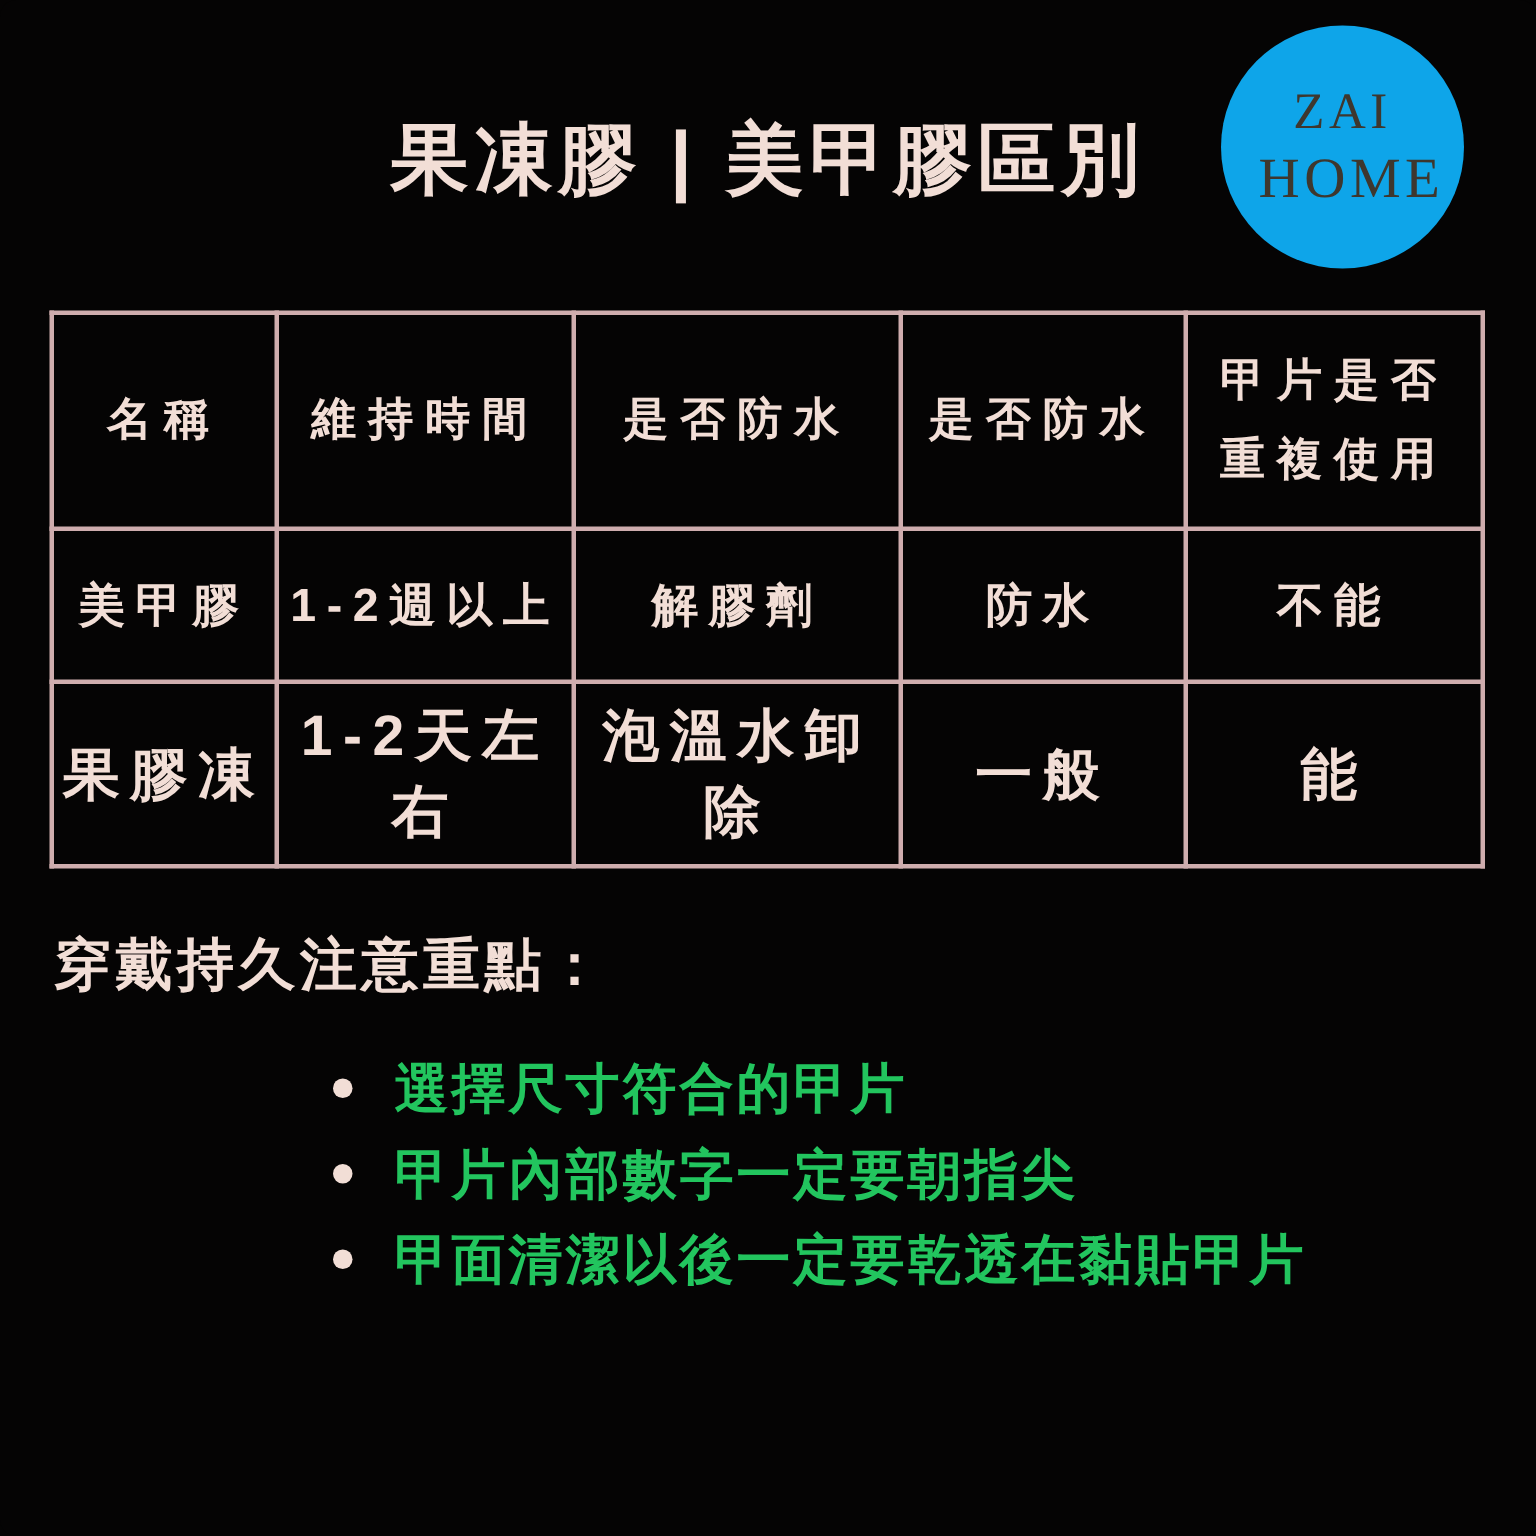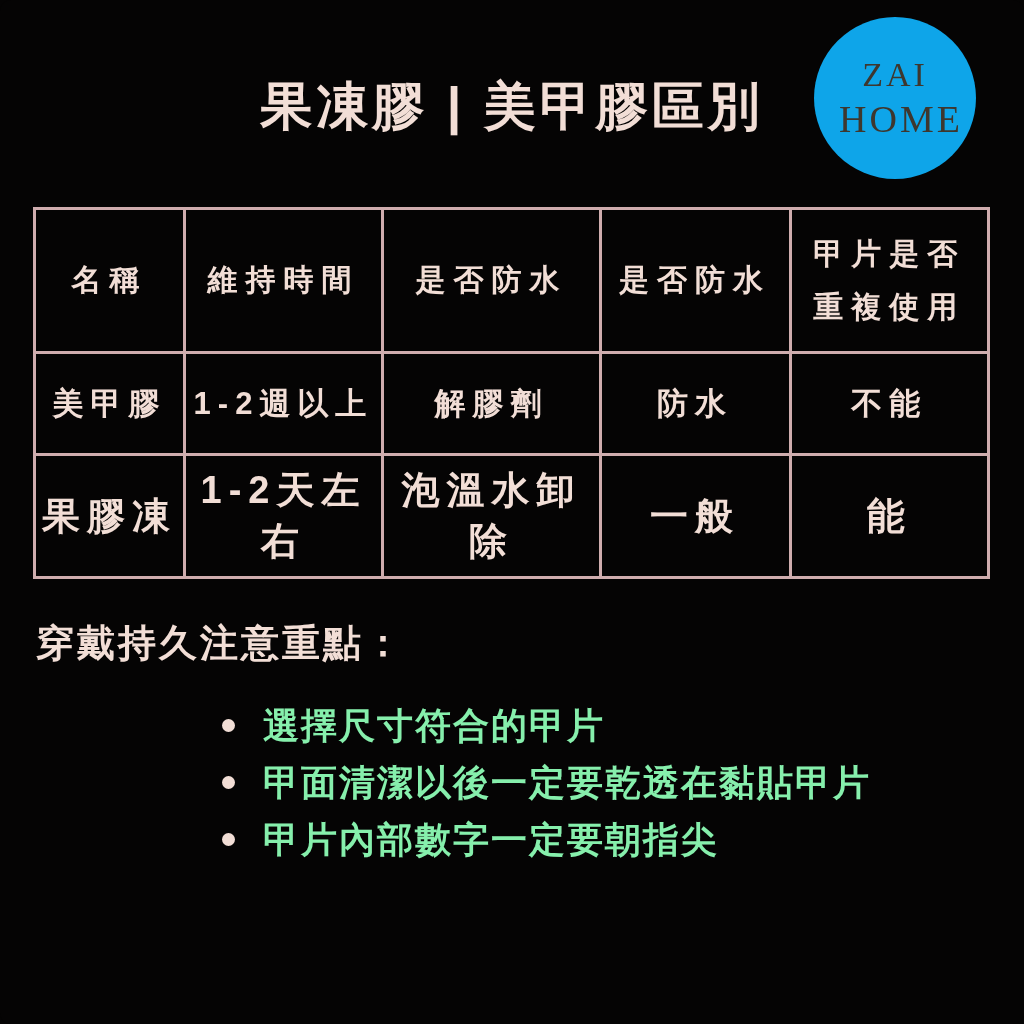--- a/index.html
+++ b/index.html
@@ -107,21 +107,21 @@
     border-radius: 50%;
     background: #f2ded6;
     margin: 22px 28px 0 0;
   }
   .notes-list .note-text {
     font-size: 36px;
     font-weight: bold;
     letter-spacing: 2px;
     line-height: 57px;
     white-space: pre-line;
-    color: #86efac;
+    color: #22c55e;
   }
 </style>
 </head>
 <body>
 
 <div class="canvas">
 
   <div class="title">果凍膠 | 美甲膠區別</div>
 
   <div class="logo">
@@ -165,21 +165,21 @@
 
   <div class="notes-heading">穿戴持久注意重點：</div>
 
   <ul class="notes-list">
     <li>
       <span class="dot"></span>
       <span class="note-text">選擇尺寸符合的甲片</span>
     </li>
     <li>
       <span class="dot"></span>
-      <span class="note-text">甲面清潔以後一定要乾透在黏貼甲片</span>
+      <span class="note-text">甲片內部數字一定要朝指尖</span>
     </li>
     <li>
       <span class="dot"></span>
-      <span class="note-text">甲片內部數字一定要朝指尖</span>
+      <span class="note-text">甲面清潔以後一定要乾透在黏貼甲片</span>
     </li>
   </ul>
 
 </div>
 
 </body></html>

